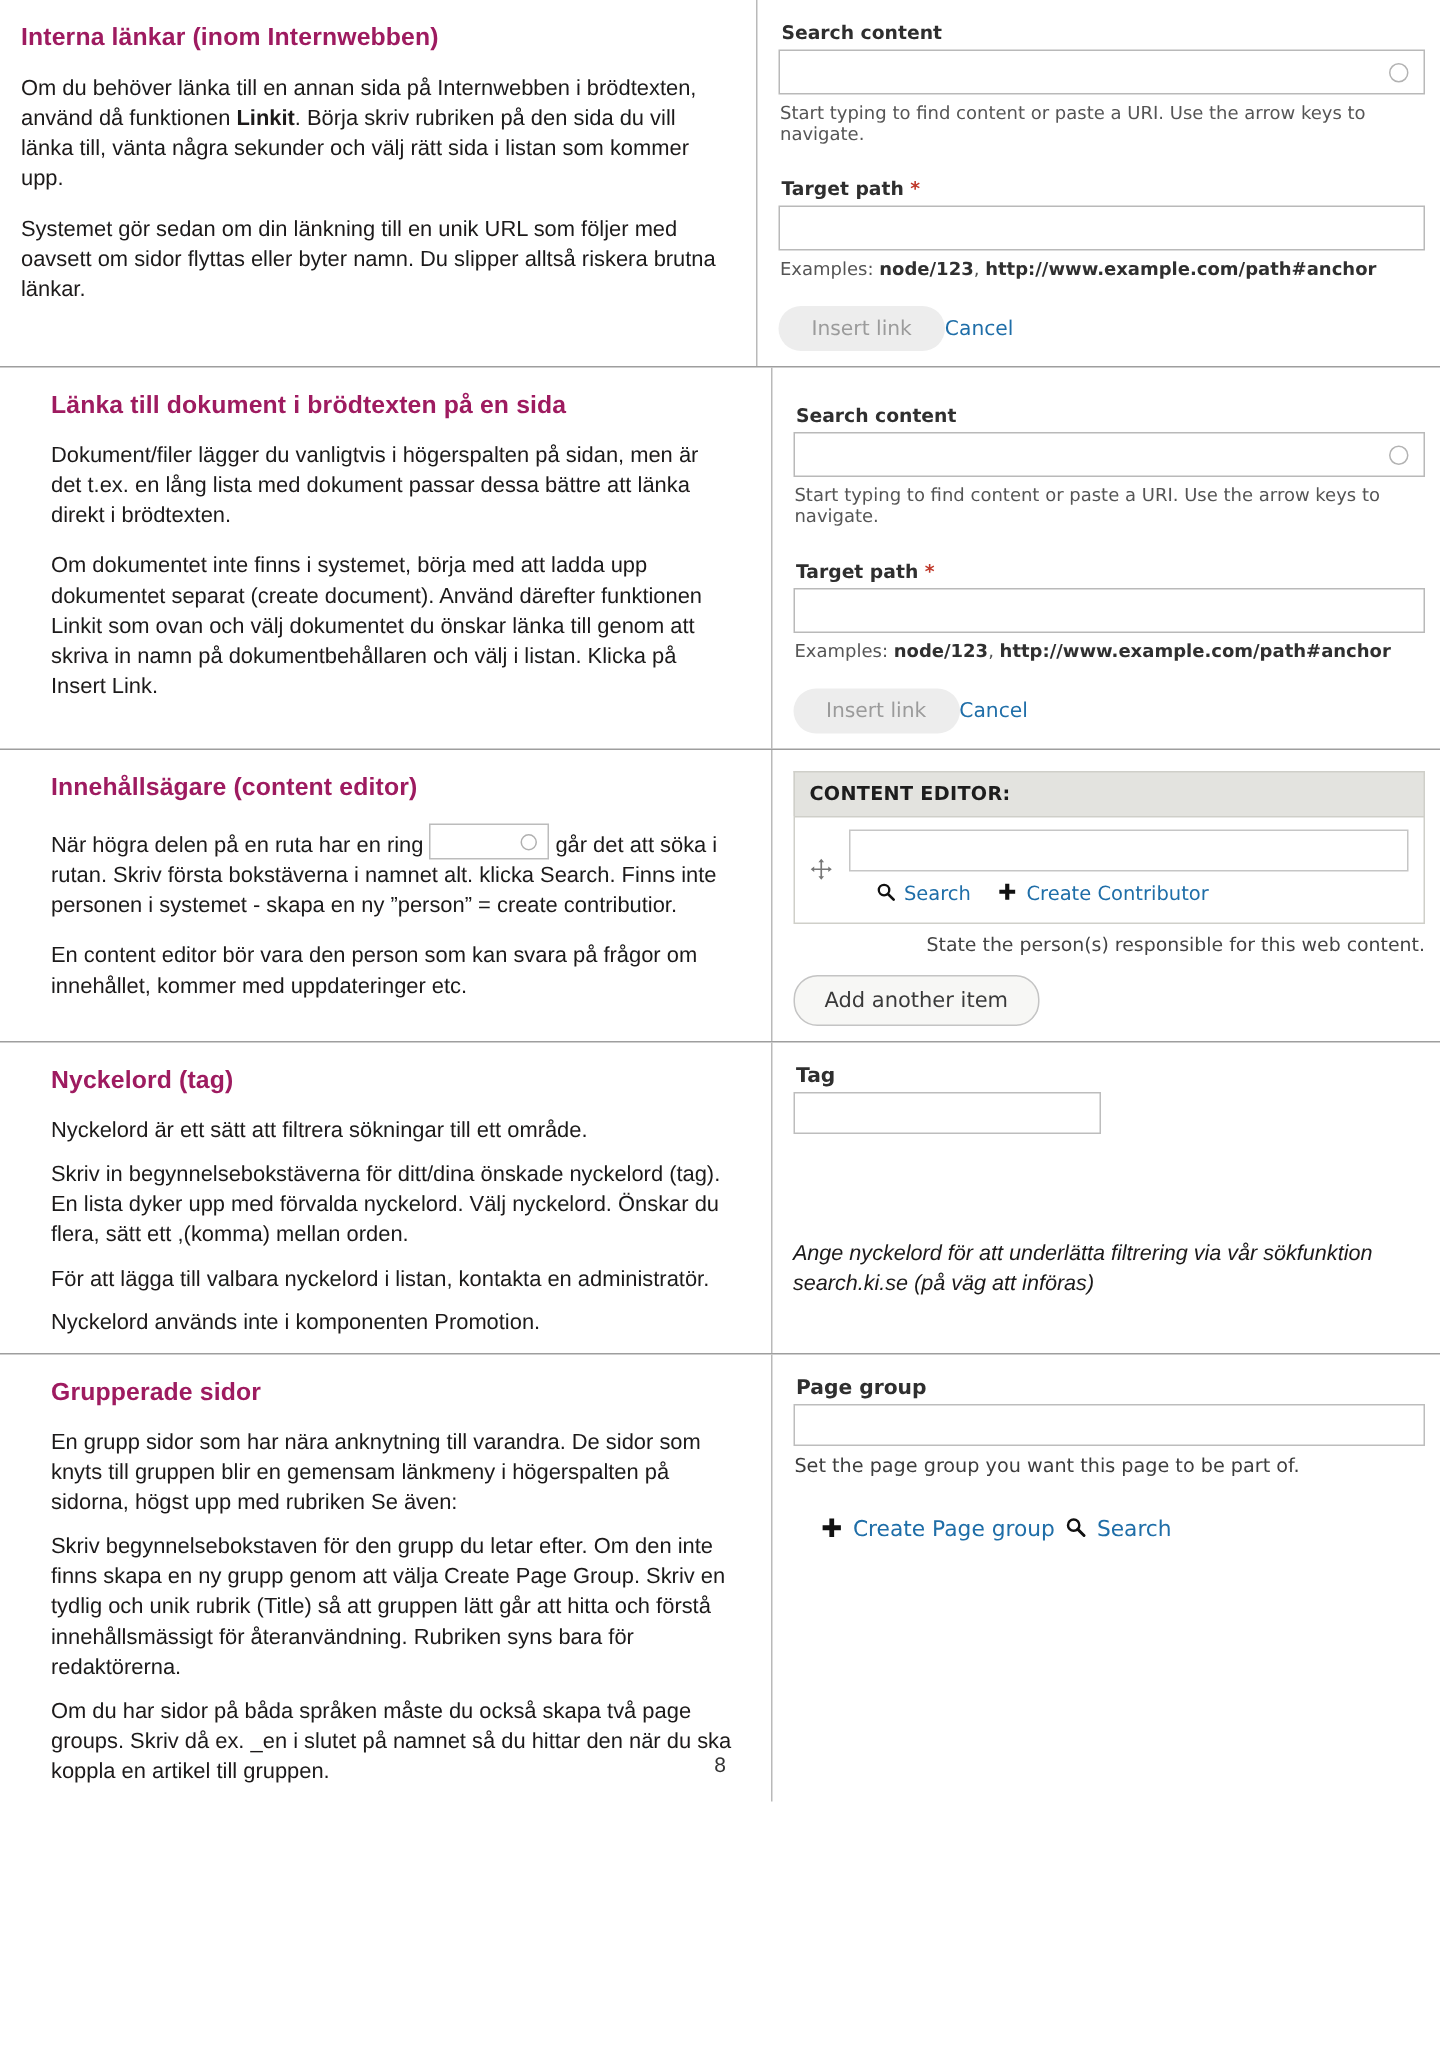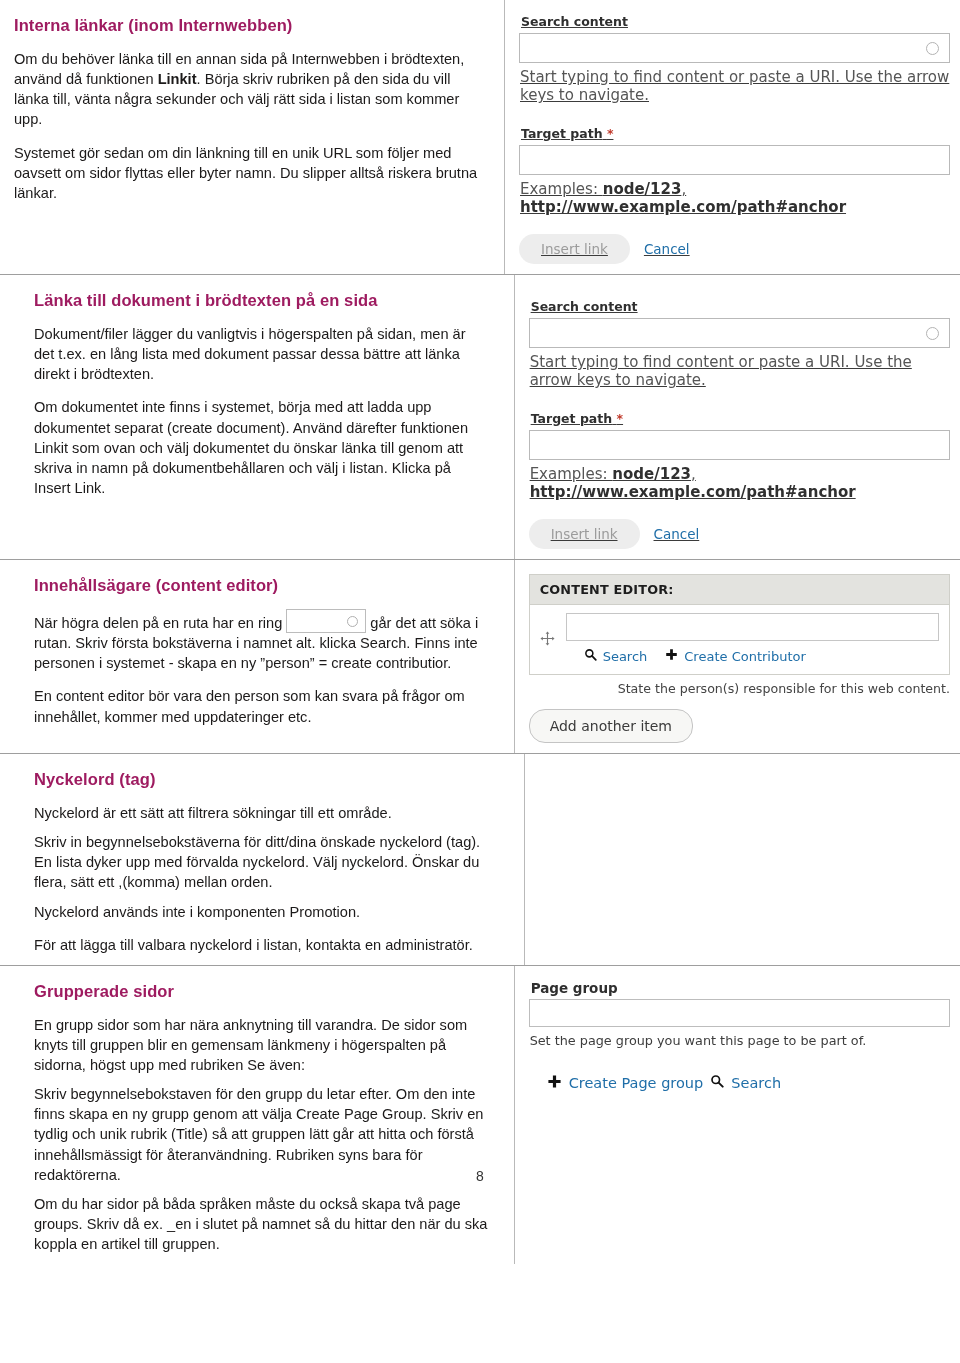--- a/index.html
+++ b/index.html
@@ -48,46 +48,45 @@
     color:#1c1a1a;
   }
   p.body:last-child{margin-bottom:0;}
   p.tight{margin-bottom:9px;}
   b{font-weight:bold;}
 
   
   .shot{
     font-family:"DejaVu Sans", sans-serif;
     color:#3b3b3b;
-    text-decoration:underline;
   }
   .shot .lbl{
     font-size:12.5px;font-weight:bold;color:#2f2f2f;
     margin:0 0 4px 2px;
   }
   .shot .lbl .req{color:#c0392b;font-weight:bold;}
   .shot .field{
     border:1px solid #b9b9b9;
     background:#fff;
     height:30px;
     position:relative;
     box-sizing:border-box;
   }
   .shot .field .ring{
     position:absolute;right:10px;top:50%;
     width:11px;height:11px;margin-top:-6px;
     border:1.6px solid #b3b3b3;border-radius:50%;
   }
   .shot .hint{
-    font-size:15px;color:#555;margin:5px 0 0 1px;
+    font-size:12px;color:#555;margin:5px 0 0 1px;
   }
   .shot .hint b{color:#303030;}
   .shot .gap{height:22px;}
   .shot .actions{
-    display:flex;align-items:center;gap:14px;margin-top:18px;
+    display:flex;align-items:center;margin-top:18px;
   }
   .shot .btn-disabled{
     background:#ededed;color:#9b9b9b;
     border-radius:16px;
     font-size:13.5px;
     padding:7px 22px;
     border:none;
     font-family:"DejaVu Sans", sans-serif;
   }
   .shot .link{
@@ -292,22 +291,28 @@
         <div class="add-btn">Add another item</div>
       </div>
     </div>
   </div>
 
   <div class="section">
     <div class="col-left">
       <h2 class="heading">Nyckelord  (tag)</h2>
       <p class="body tight">Nyckelord är ett sätt att filtrera sökningar till ett område.</p>
       <p class="body tight">Skriv in begynnelsebokstäverna för ditt/dina önskade nyckelord (tag). En lista dyker upp med förvalda nyckelord. Välj nyckelord. Önskar du flera, sätt ett ,(komma) mellan orden.</p>
+      <p class="body tight">För att lägga till valbara nyckelord i listan, kontakta en administratör.</p>
       <p class="body">Nyckelord används inte i komponenten Promotion.</p>
-      <p class="body tight">För att lägga till valbara nyckelord i listan, kontakta en administratör.</p>
+    </div>
+    <div class="col-right">
+      <div class="tag-lbl">Tag</div>
+      <div class="tag-input"></div>
+      <div style="height:70px"></div>
+      <p class="caption-it">Ange nyckelord för att underlätta filtrering via vår sökfunktion search.ki.se (på väg att införas)</p>
     </div>
   </div>
 
   <div class="section">
     <div class="col-left">
       <h2 class="heading">Grupperade sidor</h2>
       <p class="body tight">En grupp sidor som har nära anknytning till varandra. De sidor som knyts till gruppen blir en gemensam länkmeny i högerspalten på sidorna, högst upp med rubriken Se även:</p>
       <p class="body tight">Skriv begynnelsebokstaven för den grupp du letar efter. Om den inte finns skapa en ny grupp genom att välja Create Page Group. Skriv en tydlig och unik rubrik (Title) så att gruppen lätt går att hitta och förstå innehållsmässigt för återanvändning. Rubriken syns bara för redaktörerna.</p>
       <p class="body">Om du har sidor på båda språken måste du också  skapa två page groups. Skriv då ex. _en i slutet på namnet så du hittar den när du ska koppla en artikel till gruppen.</p>
     </div>

